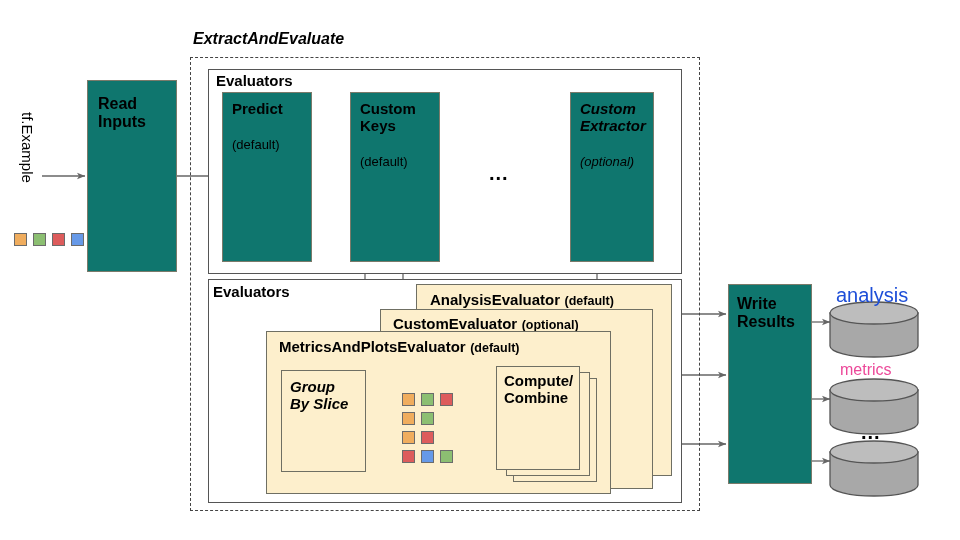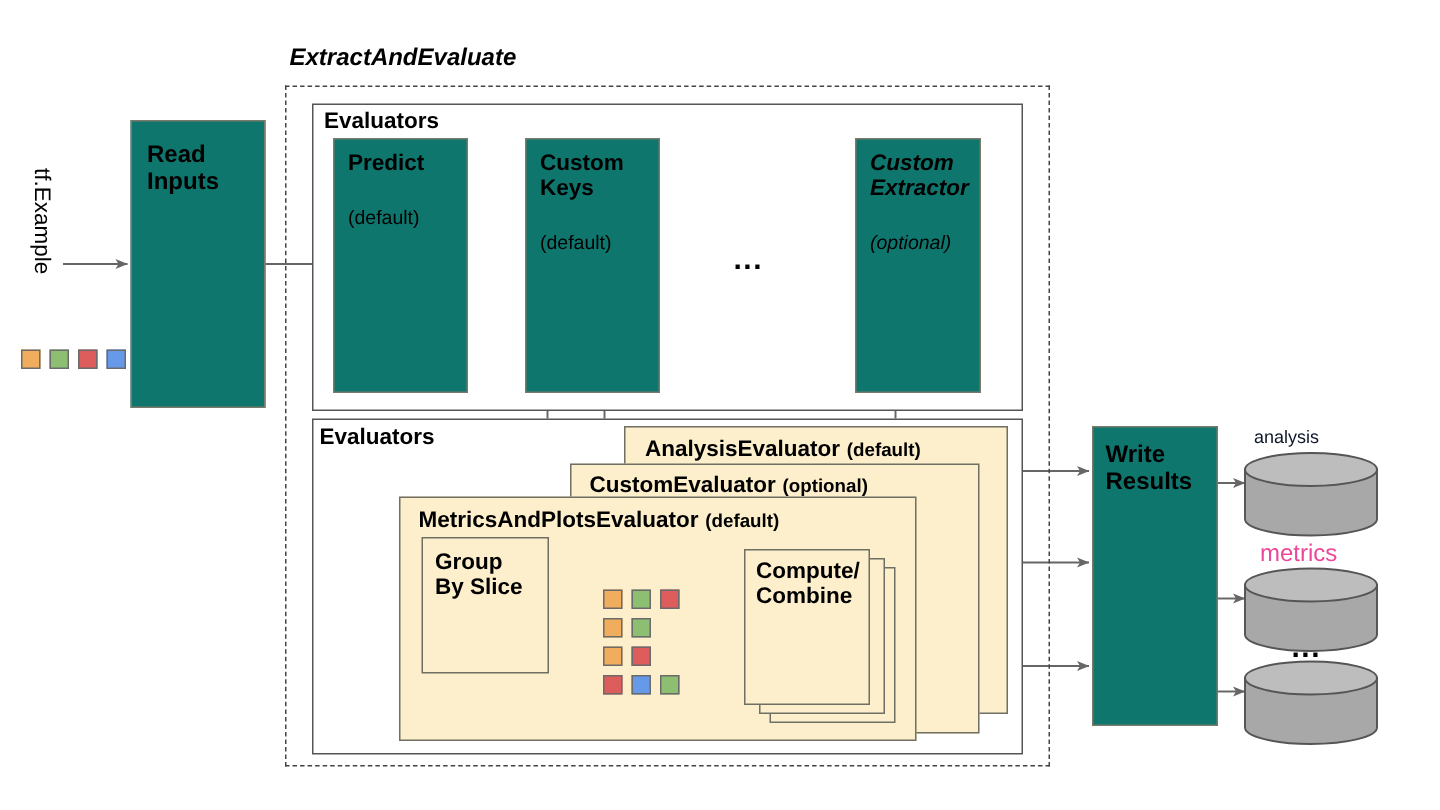--- a/index.html
+++ b/index.html
@@ -188,21 +188,21 @@
     </div>
   </div>
 
   <div class="abs card" style="left:266px;top:331px;width:345px;height:163px;">
     <div style="padding:6px 0 0 12px;white-space:nowrap;">
       <span class="blk-title" style="font-size:15px;margin-top:45px;">MetricsAndPlotsEvaluator</span>
       <span class="sub" style="font-size:12.5px;font-weight:bold;">(default)</span>
     </div>
   </div>
 
-  <div class="abs" style="left:281px;top:358px;width:85px;height:91px;background:#FDEFCC;border:1.3px solid #6f6f63;">
+  <div class="abs" style="left:281px;top:370px;width:85px;height:102px;background:#FDEFCC;border:1.3px solid #6f6f63;font-style:italic;">
     <div class="blk-title" style="font-size:15px;padding:8px 0 0 8px;">
       <div>Group</div>
       <div>By Slice</div>
     </div>
   </div>
 
   <div class="abs" style="left:402px;top:393px;width:62px;height:72px;">
     <span class="chip" style="left:0px;top:0px;background:#F0AD5E;"></span>
     <span class="chip" style="left:19px;top:0px;background:#8CBF72;"></span>
     <span class="chip" style="left:38px;top:0px;background:#DD5C5C;"></span>
@@ -227,17 +227,17 @@
     </div>
   </div>
 
   <div class="abs" style="left:496px;top:366px;width:84px;height:104px;background:#FDEFCC;border:1.3px solid #6f6f63;">
     <div class="blk-title" style="font-size:15px;padding:6px 0 0 7px;">
       <div>Compute/</div>
       <div>Combine</div>
     </div>
   </div>
 
-  <div class="abs" style="left:836px;top:284px;font-size:12px;color:#0f172a;">analysis</div>
+  <div class="abs" style="left:836px;top:284px;font-size:20px;color:#1d4ed8;">analysis</div>
   <div class="abs" style="left:840px;top:361px;font-size:16px;color:#ec4899;">metrics</div>
   <div class="abs blk-title" style="left:861px;top:421px;font-size:20px;letter-spacing:1px;color:#000;">...</div>
 
 </div>
 
 </body></html>

